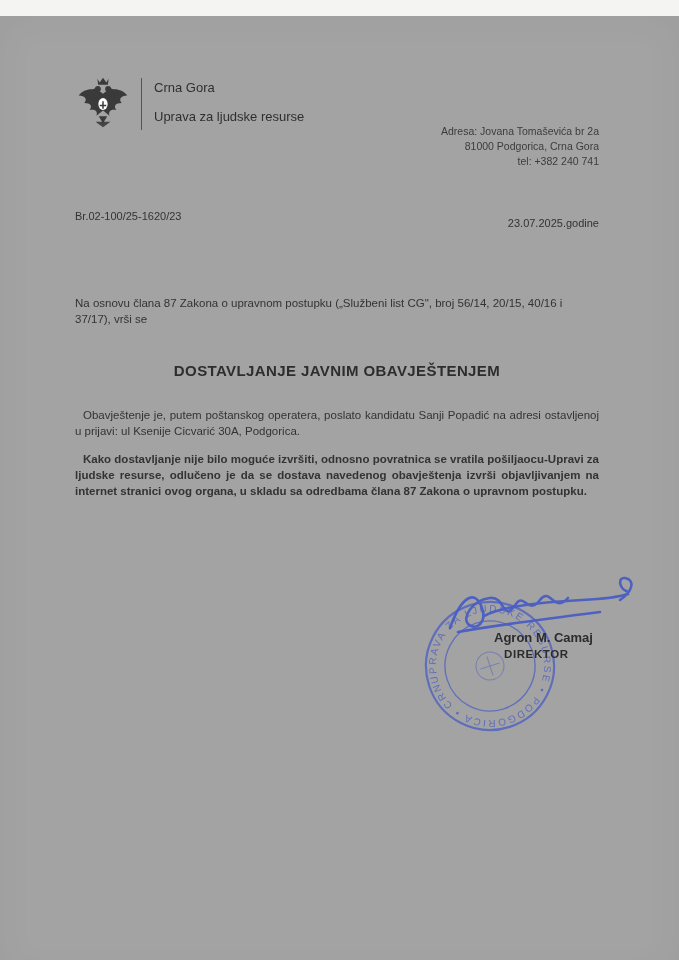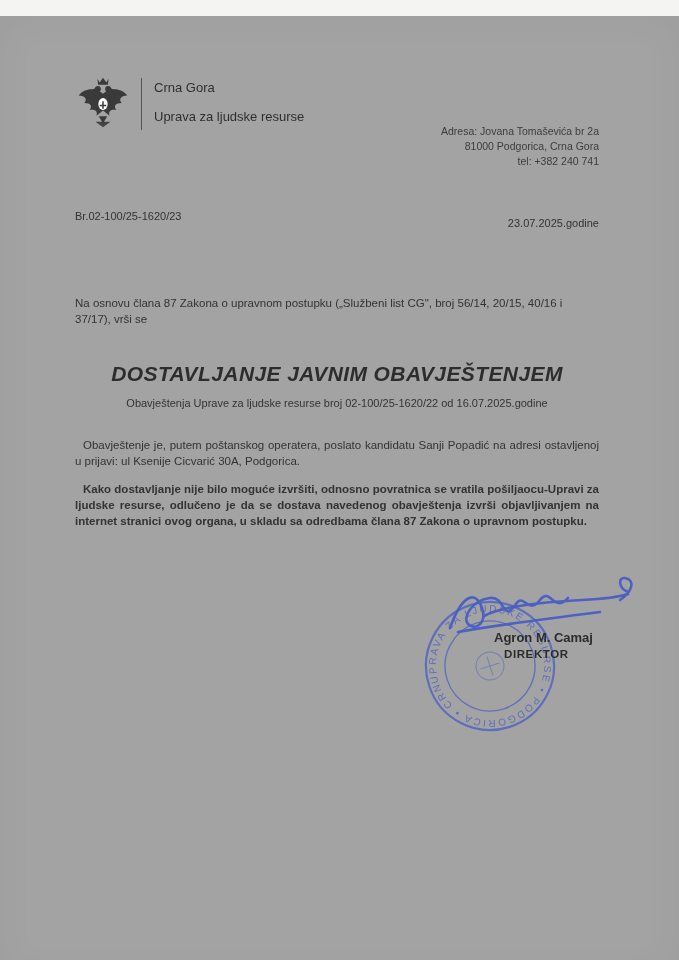--- a/index.html
+++ b/index.html
@@ -60,25 +60,24 @@
   .intro {
     margin-top: 66px;
     font-size: 11.5px;
     line-height: 1.45;
     color: #333;
     text-align: left;
   }
   .doc-title {
     margin-top: 34px;
     text-align: center;
-    font-size: 21px;
+    font-size: 15px;
     font-weight: bold;
     letter-spacing: 0.4px;
     color: #2d2d2d;
-    font-style: italic;
   }
   .doc-subtitle {
     margin-top: 11px;
     text-align: center;
     font-size: 11px;
     color: #333;
   }
   p.body-par {
     font-size: 11.5px;
     line-height: 1.4;
@@ -174,21 +173,20 @@
     </div>
 
     <div class="ref-row">
       <span class="ref-number">Br.02-100/25-1620/23</span>
       <span class="ref-date">23.07.2025.godine</span>
     </div>
 
     <p class="intro">Na osnovu člana 87 Zakona o upravnom postupku („Službeni list CG", broj 56/14, 20/15, 40/16 i 37/17), vrši se</p>
 
     <div class="doc-title">DOSTAVLJANJE JAVNIM OBAVJEŠTENJEM</div>
-    <div class="doc-subtitle">Obavještenja Uprave za ljudske resurse broj 02-100/25-1620/22 od 16.07.2025.godine</div>
 
     <p class="body-par par1">Obavještenje je, putem poštanskog operatera, poslato kandidatu Sanji Popadić na adresi ostavljenoj u prijavi: ul Ksenije Cicvarić 30A, Podgorica.</p>
     <p class="body-par par2">Kako dostavljanje nije bilo moguće izvršiti, odnosno povratnica se vratila pošiljaocu-Upravi za ljudske resurse, odlučeno je da se dostava navedenog obavještenja izvrši objavljivanjem na internet stranici ovog organa, u skladu sa odredbama člana 87 Zakona o upravnom postupku.</p>
   </div>
 
   <div class="sig-block">
 
     <div class="stamp-wrap">
       <svg viewBox="0 0 152 152" aria-hidden="true">
         <defs>

